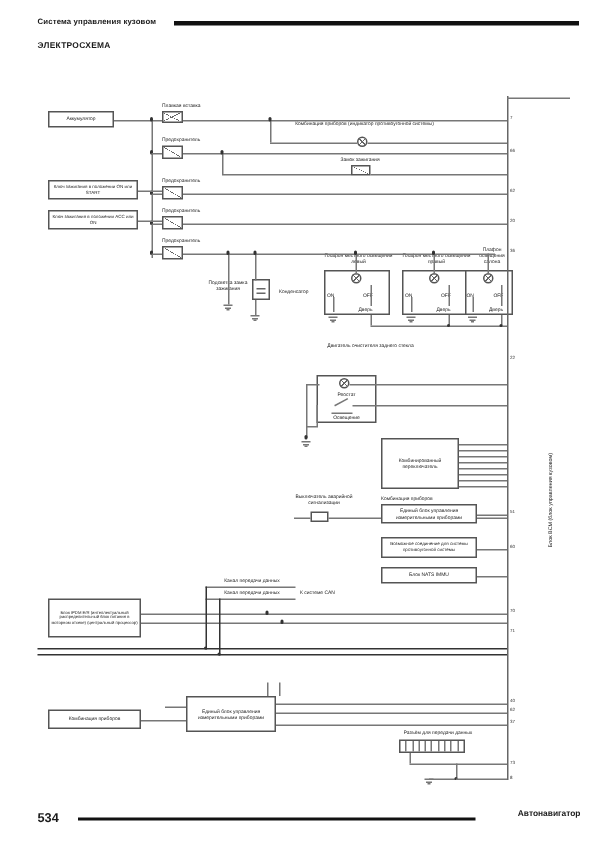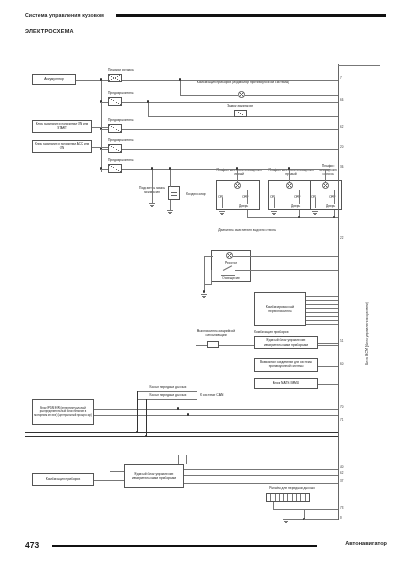--- a/index.html
+++ b/index.html
@@ -324,15 +324,15 @@
   <div class="pin" style="left:340px;top:405px;">70</div>
   <div class="pin" style="left:340px;top:418px;">71</div>
   <div class="pin" style="left:340px;top:465px;">40</div>
   <div class="pin" style="left:340px;top:471px;">62</div>
   <div class="pin" style="left:340px;top:479px;">37</div>
   <div class="pin" style="left:340px;top:506px;">73</div>
   <div class="pin" style="left:340px;top:516px;">8</div>
 
 </div>
 
-<div class="ftr-page">473</div>
+<div class="ftr-page">534</div>
 <div class="ftr-rule"></div>
 <div class="ftr-brand">Автонавигатор</div>
 
 </body></html>

